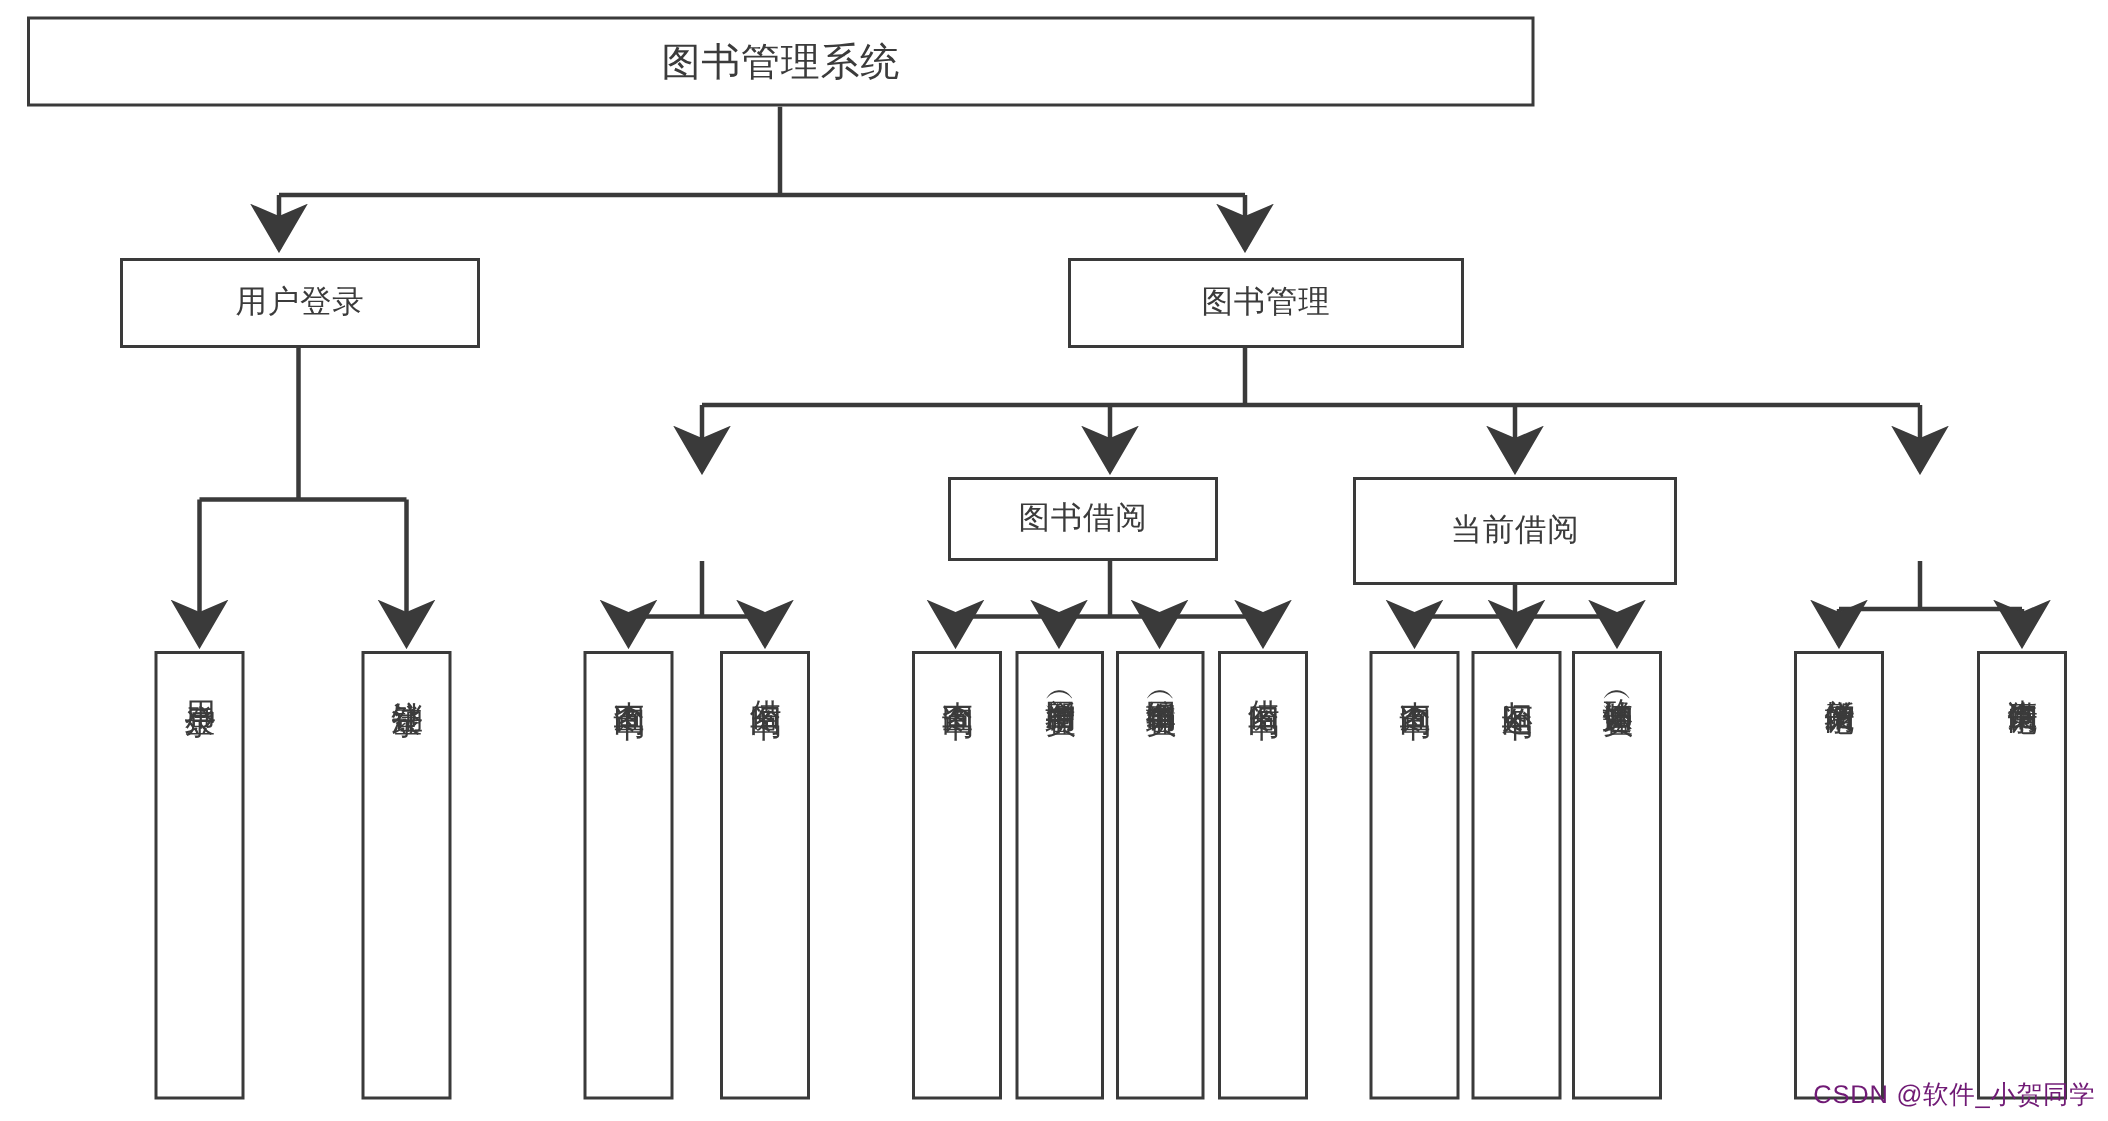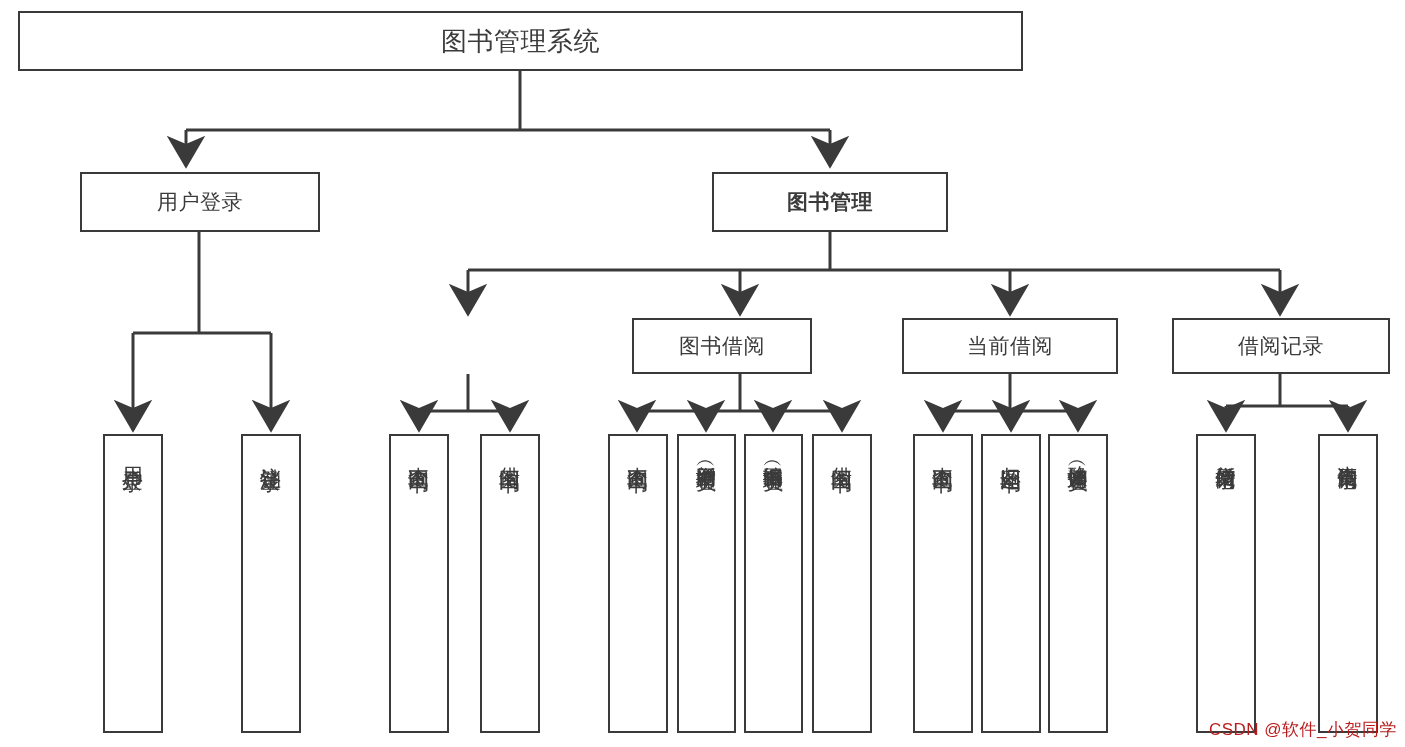--- a/index.html
+++ b/index.html
@@ -65,21 +65,21 @@
   }
   .node.vert.tall .label {
     font-size: 20px;
     letter-spacing: 1px;
   }
   .watermark {
     position: absolute;
     right: 8px;
     bottom: 6px;
     font-size: 17px;
-    color: #b91c1c;
+    color: #701a75;
     letter-spacing: 0.5px;
     white-space: nowrap;
     user-select: none;
   }
 </style>
 </head>
 <body>
 
 <div id="canvas">
 
@@ -134,32 +134,29 @@
     </g>
   </svg>
 
   <div class="node root horiz" style="left:18px; top:11px; width:1005px; height:60px;">
     <span class="label">图书管理系统</span>
   </div>
 
   <div class="node horiz" style="left:80px; top:172px; width:240px; height:60px;">
     <span class="label">用户登录</span>
   </div>
-  <div class="node horiz" style="left:712px; top:172px; width:236px; height:60px;font-weight:bold;">
+  <div class="node horiz" style="left:712px; top:172px; width:264px; height:60px;">
     <span class="label">图书管理</span>
   </div>
 
   <div class="node horiz" style="left:632px; top:318px; width:180px; height:56px;">
     <span class="label">图书借阅</span>
   </div>
-  <div class="node horiz" style="left:902px; top:318px; width:216px; height:56px;">
+  <div class="node horiz" style="left:902px; top:318px; width:216px; height:72px;">
     <span class="label">当前借阅</span>
-  </div>
-  <div class="node horiz" style="left:1172px; top:318px; width:218px; height:56px;">
-    <span class="label">借阅记录</span>
   </div>
 
   <div class="node vert" style="left:103px; top:434px; width:60px; height:299px;">
     <span class="label">用户登录</span>
   </div>
   <div class="node vert" style="left:241px; top:434px; width:60px; height:299px;">
     <span class="label">注销登录</span>
   </div>
 
   <div class="node vert" style="left:389px; top:434px; width:60px; height:299px;">

